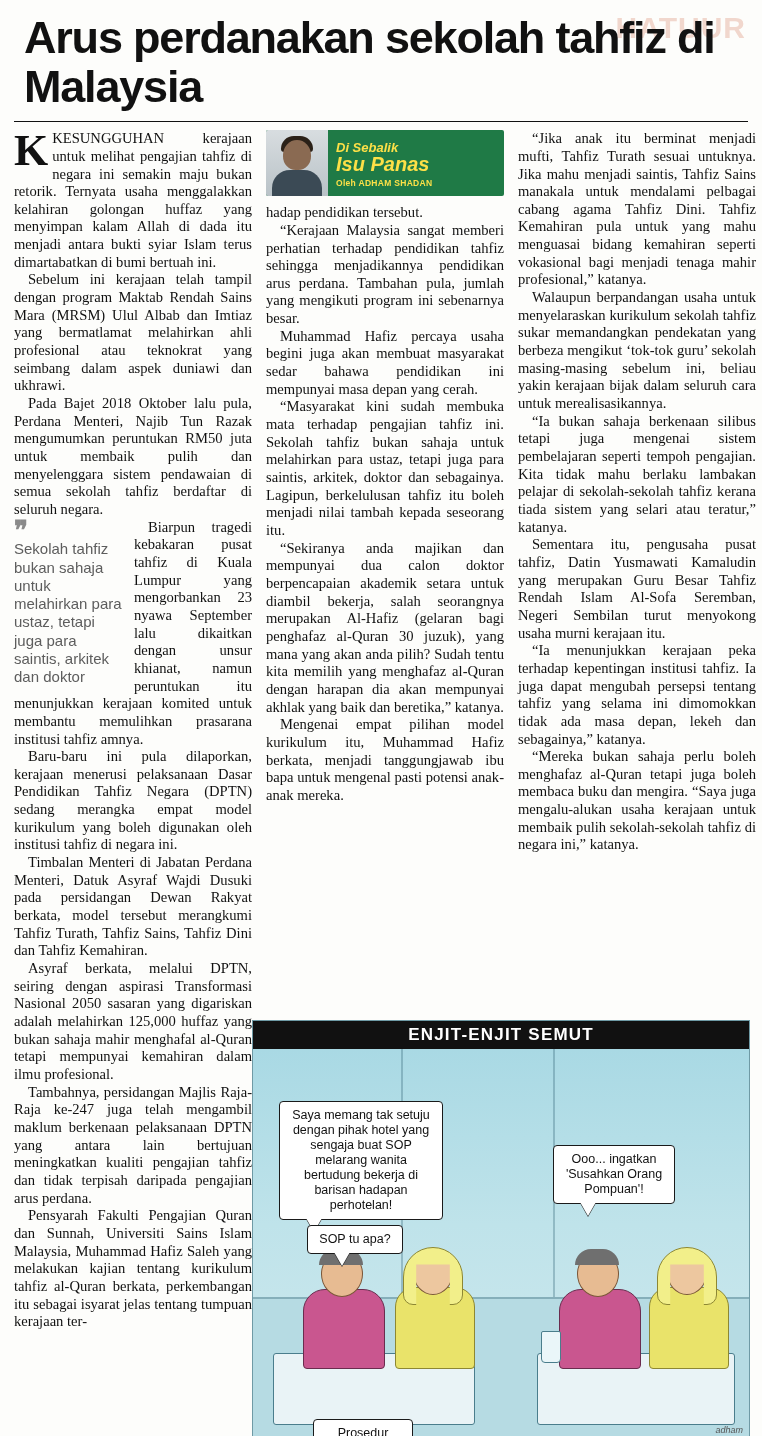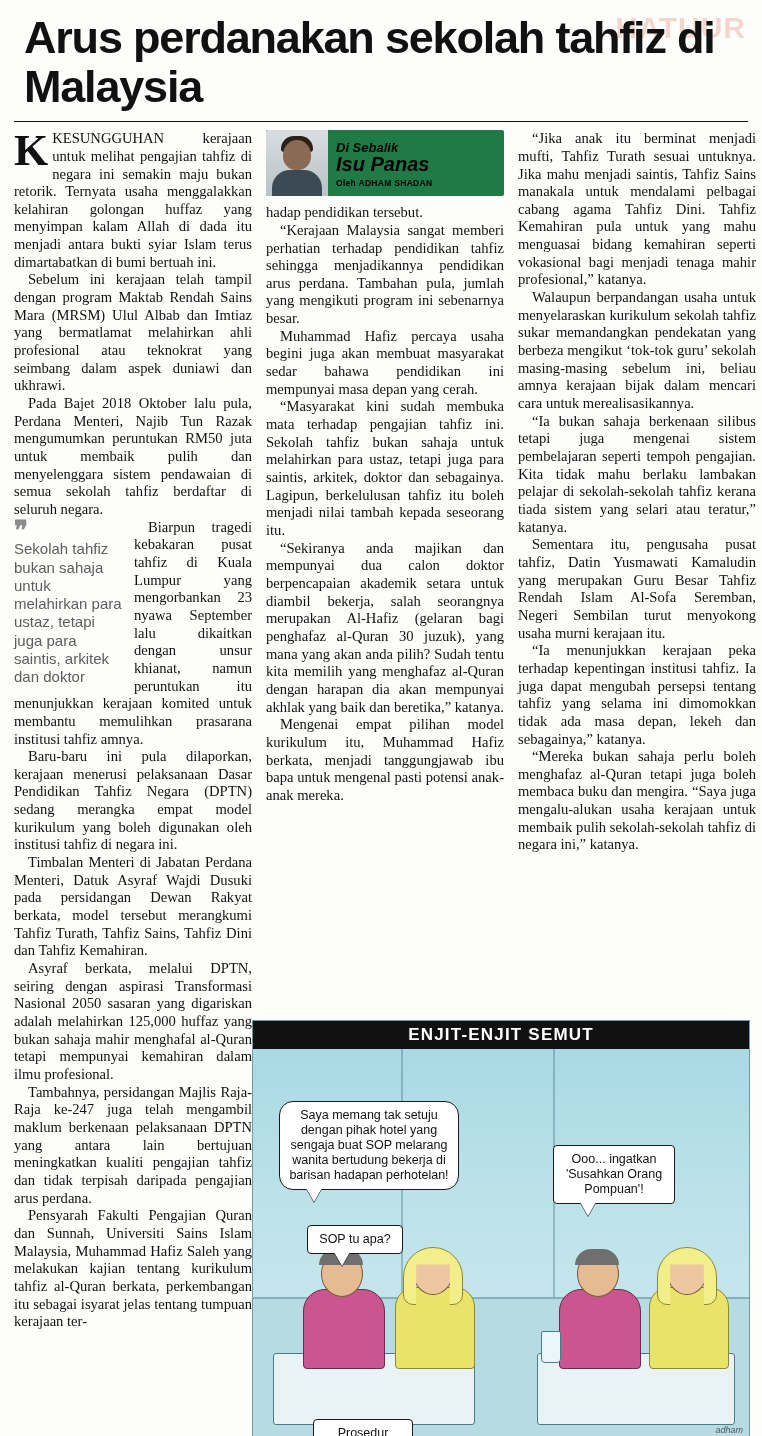--- a/index.html
+++ b/index.html
@@ -126,21 +126,21 @@
     left: 6px;
     top: 40px;
     width: 50px;
     height: 30px;
     background: #3b4a55;
     border-radius: 18px 18px 0 0;
   }
   .badge .txt {
     flex: 1;
     padding: 6px 6px 4px 8px;
-    color: #000000;
+    color: #fde047;
     font-family: "Liberation Sans", sans-serif;
     display: flex;
     flex-direction: column;
     justify-content: center;
   }
   .badge .t1 {
     font-size: 13px;
     font-style: italic;
     font-weight: bold;
     line-height: 1.1;
@@ -238,21 +238,21 @@
     content: "";
     position: absolute;
     width: 0; height: 0;
     border-left: 8px solid transparent;
     border-right: 8px solid transparent;
     border-top: 14px solid #ffffff;
     bottom: -13px;
     left: 26px;
     filter: drop-shadow(0 1px 0 #1a1a1a);
   }
-  .b1 { left: 26px; top: 52px; width: 180px; border-radius: 14px; }
+  .b1 { left: 26px; top: 52px; width: 164px; }
   .b2 { left: 54px; top: 176px; width: 96px; }
   .b3 { left: 300px; top: 96px; width: 122px; }
   .b4 { left: 60px; top: 330px; width: 100px; margin-top: 40px; }
   .fig { position: absolute; }
   .fig .head { position: absolute; border-radius: 50%; }
   .table-top {
     position: absolute;
     background: #e9f3f6;
     border: 1.5px solid #4a7d8c;
     border-radius: 3px;
@@ -314,21 +314,21 @@
       <p class="body first">hadap pendidikan tersebut.</p>
       <p class="body">“Kerajaan Malaysia sangat memberi perhatian terhadap pendidikan tahfiz sehingga menjadikannya pendidikan arus perdana. Tambahan pula, jumlah yang mengikuti program ini sebenarnya besar.</p>
       <p class="body">Muhammad Hafiz percaya usaha begini juga akan membuat masyarakat sedar bahawa pendidikan ini mempunyai masa depan yang cerah.</p>
       <p class="body">“Masyarakat kini sudah membuka mata terhadap pengajian tahfiz ini. Sekolah tahfiz bukan sahaja untuk melahirkan para ustaz, tetapi juga para saintis, arkitek, doktor dan sebagainya. Lagipun, berkelulusan tahfiz itu boleh menjadi nilai tambah kepada seseorang itu.</p>
       <p class="body">“Sekiranya anda majikan dan mempunyai dua calon doktor berpencapaian akademik setara untuk diambil bekerja, salah seorangnya merupakan Al-Hafiz (gelaran bagi penghafaz al-Quran 30 juzuk), yang mana yang akan anda pilih? Sudah tentu kita memilih yang menghafaz al-Quran dengan harapan dia akan mempunyai akhlak yang baik dan beretika,” katanya.</p>
       <p class="body">Mengenai empat pilihan model kurikulum itu, Muhammad Hafiz berkata, menjadi tanggungjawab ibu bapa untuk mengenal pasti potensi anak-anak mereka.</p>
     </div>
 
     <div class="col">
       <p class="body">“Jika anak itu berminat menjadi mufti, Tahfiz Turath sesuai untuknya. Jika mahu menjadi saintis, Tahfiz Sains manakala untuk mendalami pelbagai cabang agama Tahfiz Dini. Tahfiz Kemahiran pula untuk yang mahu menguasai bidang kemahiran seperti vokasional bagi menjadi tenaga mahir profesional,” katanya.</p>
-      <p class="body">Walaupun berpandangan usaha untuk menyelaraskan kurikulum sekolah tahfiz sukar memandangkan pendekatan yang berbeza mengikut ‘tok-tok guru’ sekolah masing-masing sebelum ini, beliau amnya kerajaan bijak dalam mencari cara untuk merealisasikannya.</p>
+      <p class="body">Walaupun berpandangan usaha untuk menyelaraskan kurikulum sekolah tahfiz sukar memandangkan pendekatan yang berbeza mengikut ‘tok-tok guru’ sekolah masing-masing sebelum ini, beliau yakin kerajaan bijak dalam seluruh cara untuk merealisasikannya.</p>
       <p class="body">“Ia bukan sahaja berkenaan silibus tetapi juga mengenai sistem pembelajaran seperti tempoh pengajian. Kita tidak mahu berlaku lambakan pelajar di sekolah-sekolah tahfiz kerana tiada sistem yang selari atau teratur,” katanya.</p>
       <p class="body">Sementara itu, pengusaha pusat tahfiz, Datin Yusmawati Kamaludin yang merupakan Guru Besar Tahfiz Rendah Islam Al-Sofa Seremban, Negeri Sembilan turut menyokong usaha murni kerajaan itu.</p>
       <p class="body">“Ia menunjukkan kerajaan peka terhadap kepentingan institusi tahfiz. Ia juga dapat mengubah persepsi tentang tahfiz yang selama ini dimomokkan tidak ada masa depan, lekeh dan sebagainya,” katanya.</p>
       <p class="body">“Mereka bukan sahaja perlu boleh menghafaz al-Quran tetapi juga boleh membaca buku dan mengira. “Saya juga mengalu-alukan usaha kerajaan untuk membaik pulih sekolah-sekolah tahfiz di negara ini,” katanya.</p>
     </div>
   </div>
 
   <div style="position:absolute; left:252px; top:1012px;">
     <div class="cartoon">
       <div class="bar">ENJIT-ENJIT SEMUT</div>

